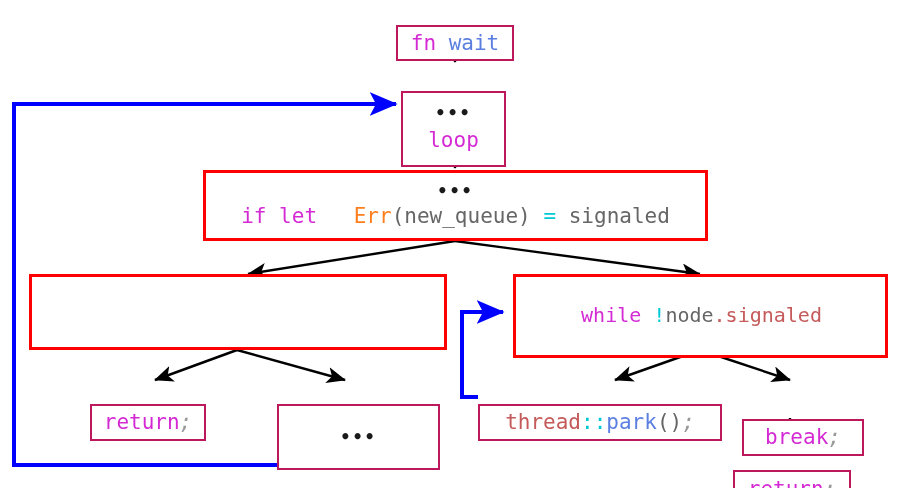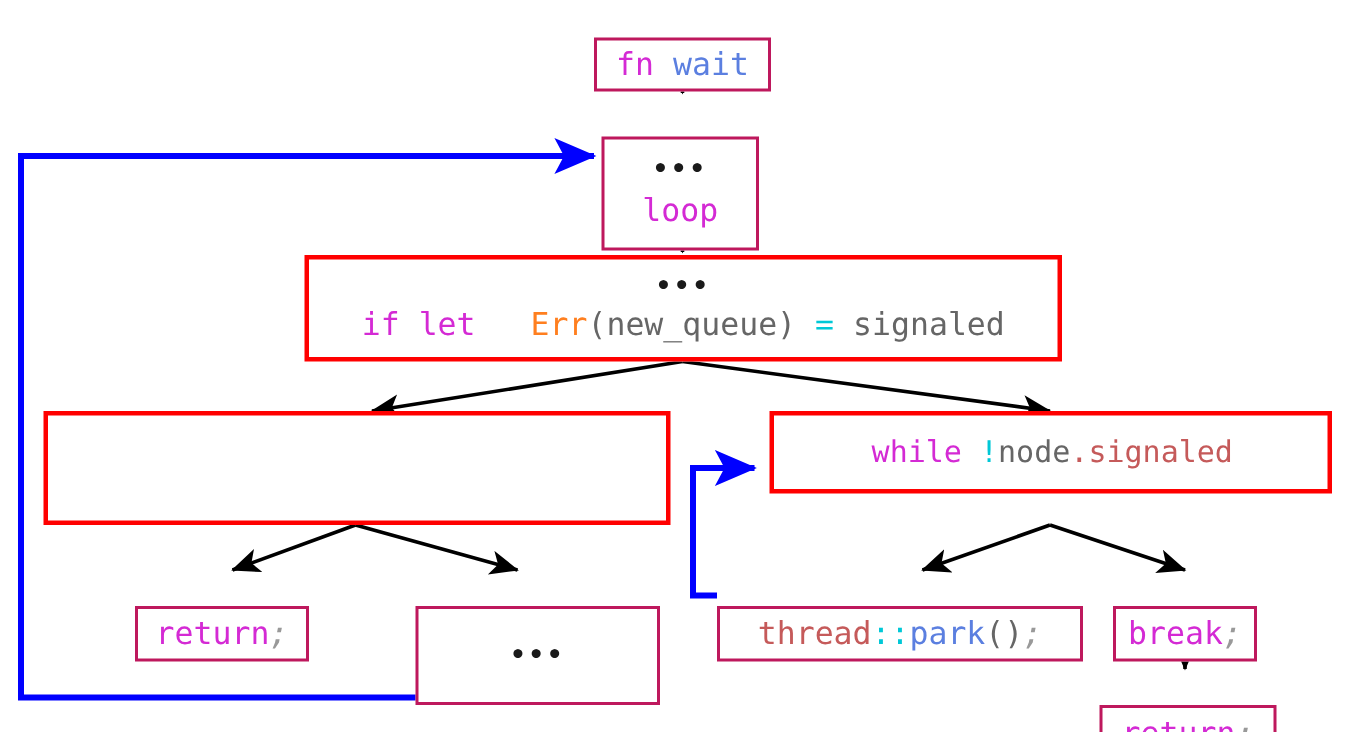--- a/index.html
+++ b/index.html
@@ -109,37 +109,37 @@
   </div>
 
   <div class="node red" style="left:203px; top:170px; width:505px; height:71px; font-size:21px;">
     <span class="ellipsis">•••</span>
     <span class="line" style="margin-top:4px;"><span class="kw">if</span><span class="pl"> </span><span class="kw">let</span><span class="pl"> </span><span class="typ">Err</span><span class="pl">(</span><span class="pl">new_queue</span><span class="pl">)</span><span class="pl"> </span><span class="op">=</span><span class="pl"> </span><span class="pl">signaled</span></span>
   </div>
 
   <div class="node red" style="left:29px; top:274px; width:418px; height:76px; font-size:20px; align-items:flex-start; padding-left:5px;">
   </div>
 
-  <div class="node red" style="left:513px; top:274px; width:375px; height:55px; font-size:20px; align-items:flex-start; padding-left:2px;">
+  <div class="node red" style="left:513px; top:274px; width:375px; height:84px; font-size:20px; align-items:flex-start; padding-left:2px;">
     <span class="line" style="align-self:center;"><span class="kw">while</span><span class="pl"> </span><span class="op">!</span><span class="pl">node</span><span class="mod">.</span><span class="mod">signaled</span></span>
   </div>
 
   <div class="node black" style="left:90px; top:381px; width:116px; height:37px; font-size:21px;">
     <span class="line"><span class="kw">return</span><span class="semi">;</span></span>
   </div>
 
   <div class="node black" style="left:277px; top:381px; width:163px; height:66px; font-size:21px;">
     <span class="ellipsis">•••</span>
   </div>
 
   <div class="node black" style="left:478px; top:381px; width:244px; height:37px; font-size:21px;">
     <span class="line"><span class="mod">thread</span><span class="op">::</span><span class="fnn">park</span><span class="pl">()</span><span class="semi">;</span></span>
   </div>
 
-  <div class="node black" style="left:742px; top:381px; width:96px; height:37px; font-size:21px;align-items:center;">
+  <div class="node black" style="left:742px; top:396px; width:122px; height:37px; font-size:21px;align-items:center;">
     <span class="line"><span class="kw">break</span><span class="semi">;</span></span>
   </div>
 
   <div class="node black" style="left:733px; top:447px; width:118px; height:39px; font-size:21px;">
     <span class="line"><span class="kw">return</span><span class="semi">;</span></span>
   </div>
 
 </div>
 
 </body></html>

